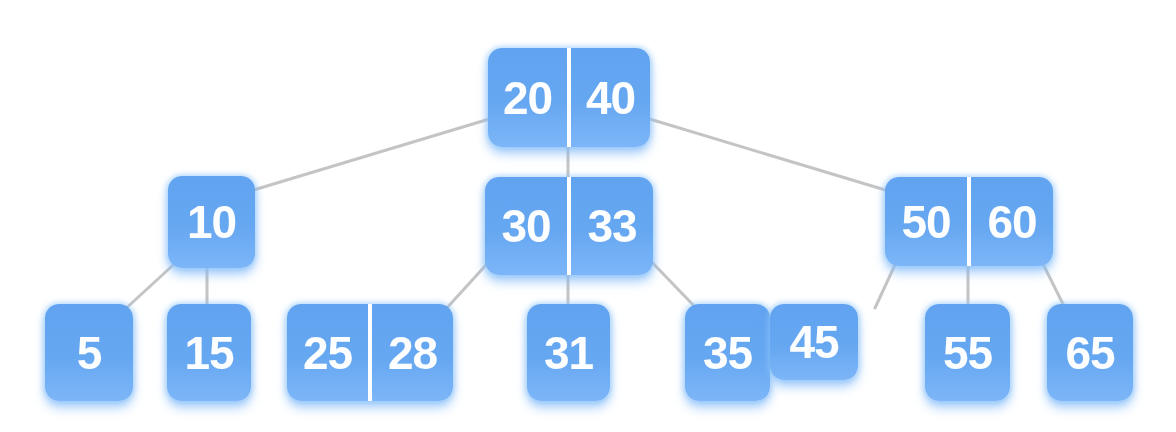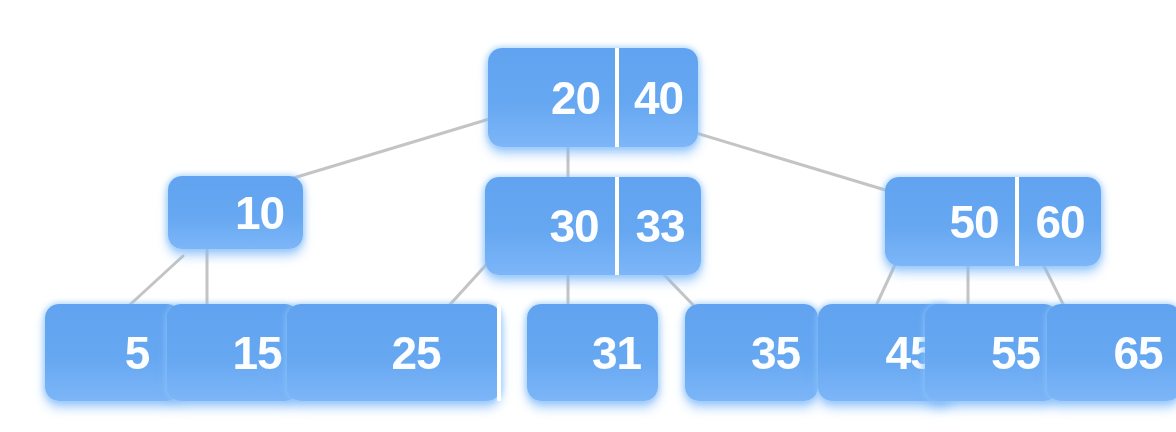--- a/index.html
+++ b/index.html
@@ -24,21 +24,20 @@
   }
   .btree-node {
     position: absolute;
     display: flex;
     align-items: stretch;
     border-radius: 14px;
     background: linear-gradient(180deg, #61a3f0 0%, #66a7f1 55%, #7db6f8 100%);
     box-shadow:
       0 0 5px 2px rgba(140, 196, 250, 0.55),
       0 7px 12px -1px rgba(125, 184, 249, 0.75);
-    padding-left: 48px;
   }
   .btree-cell {
     flex: 1 1 0;
     display: flex;
     align-items: center;
     justify-content: center;
     color: #fdfeff;
     font-size: 46px;
     font-weight: 700;
     letter-spacing: -1px;
@@ -66,21 +65,21 @@
       <line x1="900" y1="254" x2="875" y2="308" stroke="#c4c4c4" stroke-width="3" stroke-linecap="round"></line>
       <line x1="968" y1="250" x2="968" y2="312" stroke="#c4c4c4" stroke-width="3" stroke-linecap="round"></line>
       <line x1="1038" y1="254" x2="1065" y2="308" stroke="#c4c4c4" stroke-width="3" stroke-linecap="round"></line>
     </svg>
 
 <div class="btree-node" style="left: 488px; top: 48px; width: 162px; height: 99px;">
       <div class="btree-cell">20</div>
       <div class="cell-divider"></div>
       <div class="btree-cell">40</div>
     </div>
-    <div class="btree-node" style="left: 168px; top: 176px; width: 87px; height: 73px;">
+    <div class="btree-node" style="left: 168px; top: 176px; width: 87px; height: 92px;">
       <div class="btree-cell">10</div>
     </div>
     <div class="btree-node" style="left: 485px; top: 177px; width: 168px; height: 98px;">
       <div class="btree-cell">30</div>
       <div class="cell-divider"></div>
       <div class="btree-cell">33</div>
     </div>
     <div class="btree-node" style="left: 885px; top: 177px; width: 168px; height: 89px;">
       <div class="btree-cell">50</div>
       <div class="cell-divider"></div>
@@ -88,28 +87,29 @@
     </div>
     <div class="btree-node" style="left: 45px; top: 304px; width: 88px; height: 97px;">
       <div class="btree-cell">5</div>
     </div>
     <div class="btree-node" style="left: 167px; top: 304px; width: 84px; height: 97px;">
       <div class="btree-cell">15</div>
     </div>
     <div class="btree-node" style="left: 287px; top: 304px; width: 166px; height: 97px;">
       <div class="btree-cell">25</div>
       <div class="cell-divider"></div>
+      <div class="btree-cell">28</div>
     </div>
     <div class="btree-node" style="left: 527px; top: 304px; width: 83px; height: 97px; align-items: center;">
       <div class="btree-cell">31</div>
     </div>
     <div class="btree-node" style="left: 685px; top: 304px; width: 85px; height: 97px;">
       <div class="btree-cell">35</div>
     </div>
-    <div class="btree-node" style="left: 818px; top: 304px; width: 88px; height: 97px;">
+    <div class="btree-node" style="left: 770px; top: 304px; width: 88px; height: 76px;">
       <div class="btree-cell">45</div>
     </div>
     <div class="btree-node" style="left: 925px; top: 304px; width: 85px; height: 97px;">
       <div class="btree-cell">55</div>
     </div>
     <div class="btree-node" style="left: 1047px; top: 304px; width: 86px; height: 97px;">
       <div class="btree-cell">65</div>
     </div>
   </div>
 

